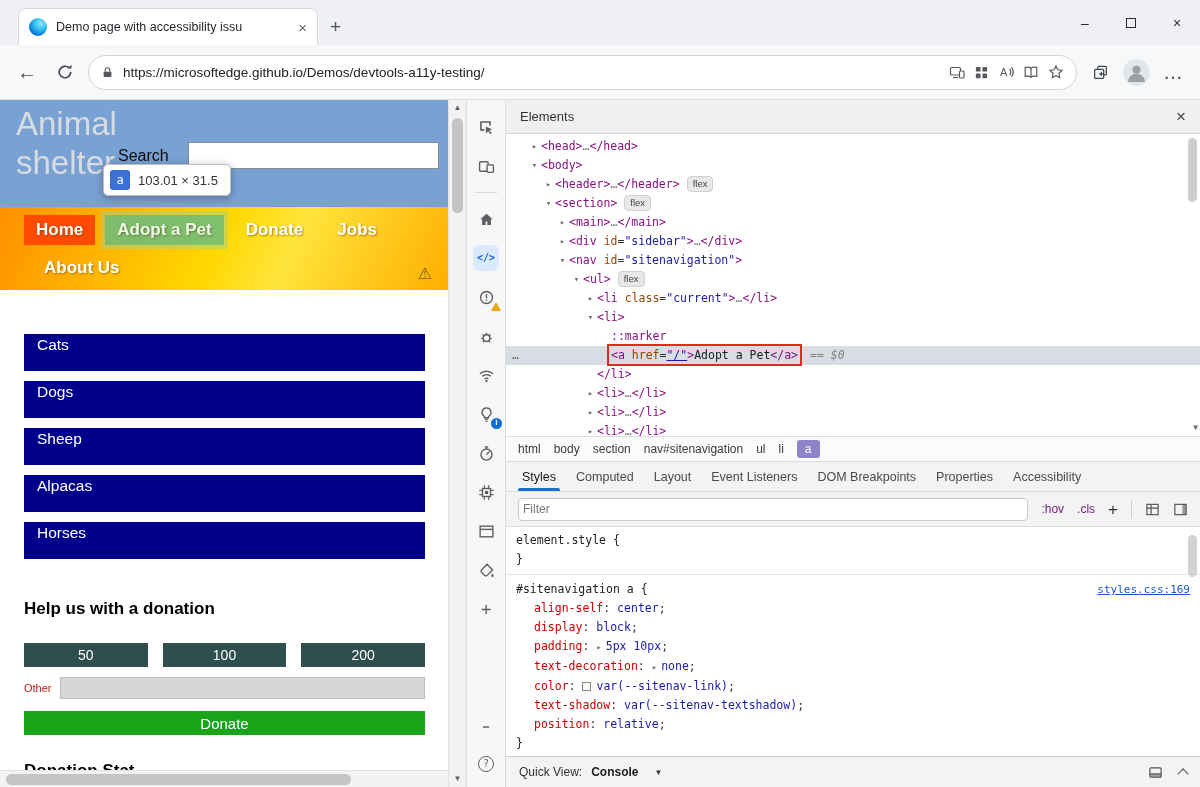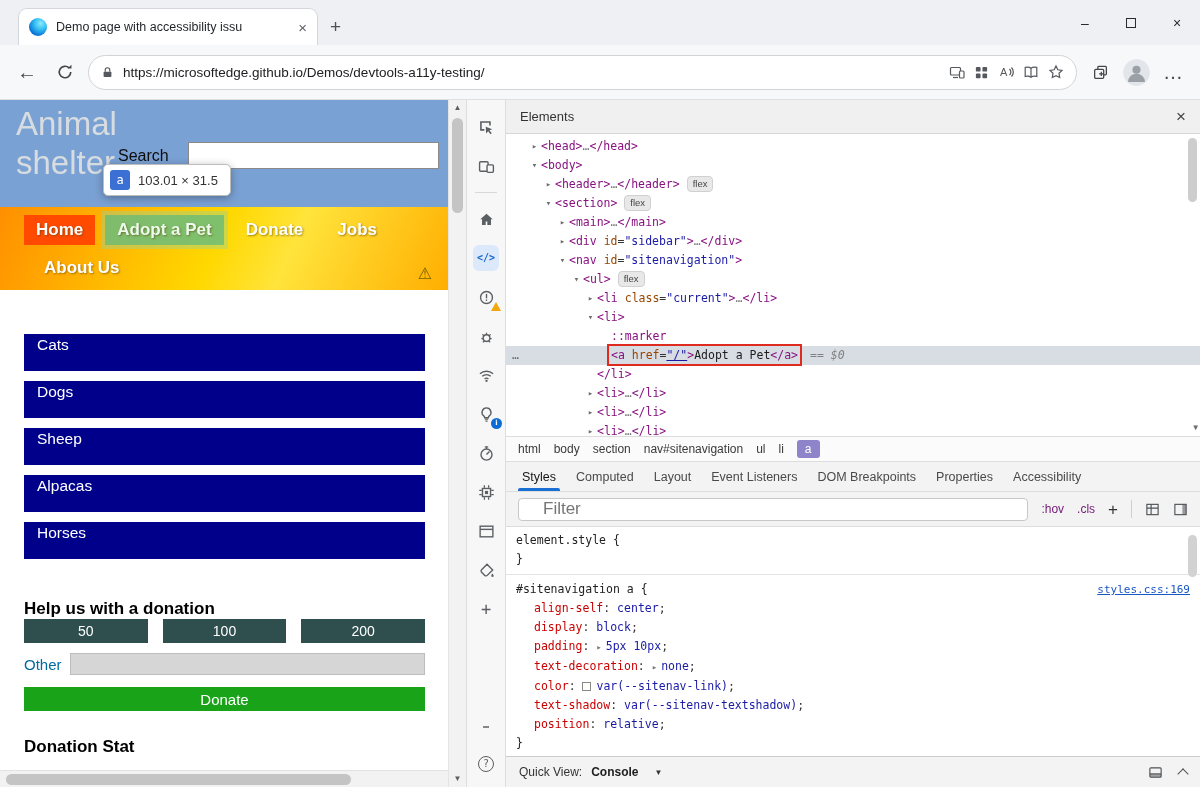--- a/index.html
+++ b/index.html
@@ -49,24 +49,24 @@
   .nav-row{display:flex;gap:10px;height:38px;align-items:center}
   .nav-row2{padding-left:8px}
   .nav-item{font-size:17px;font-weight:700;color:#fff;text-shadow:1px 1px 2px rgba(90,60,0,.55);padding:5px 12px;white-space:nowrap}
   .nav-item.current{background:#ff4a00}
   .nav-item.inspect-highlight{background:rgba(109,189,123,.88);color:#ecfbec;box-shadow:0 0 0 4px rgba(150,210,150,.45)}
   .nav-warning{position:absolute;right:16px;bottom:7px;font-size:16px;color:#7a5c00}
   .page-body{padding:44px 23px 0 24px}
   .cat-btn{display:block;width:100%;height:37px;background:#00008b;color:#fff;font-size:15.5px;text-align:left;
        padding:2px 0 0 13px;margin-bottom:10px}
   .donation-heading{font-size:17px;font-weight:700;color:#000;margin-top:40px}
-  .amounts{display:flex;gap:15px;}
+  .amounts{display:flex;gap:15px;margin-top:24px}
   .amount-btn{flex:1;background:#2f4f4f;color:#fff;font-size:14px;height:24px;text-align:center;padding-top:4px}
   .other-row{display:flex;align-items:center;margin-top:10px;gap:8px}
-  .other-label{font-size:15px;color:#0369a1}
+  .other-label{font-size:11px;color:#b91c1c}
   .other-input{flex:1;height:22px;background:#d6d6d6;border:1px solid #bdbdbd}
   .donate-btn{width:100%;background:#18a318;color:#fff;font-size:15px;height:24px;margin-top:12px;text-align:center;padding-top:4px}
   .partial-heading{font-size:17px;font-weight:700;color:#000;margin-top:26px}
   .page-hscroll{position:absolute;bottom:0;left:0;right:0;height:17px;background:#f2f2f2;border-top:1px solid #e2e2e2}
   .hthumb{position:absolute;left:6px;top:3px;width:345px;height:11px;background:#c4c4c4;border-radius:6px}
 
   
   .page-vscroll{width:18px;background:#f2f2f2;border-left:1px solid #e4e4e4;display:flex;flex-direction:column;
        align-items:center;flex:none;padding:3px 0}
   .scroll-arrow{font-size:8px;color:#5e5e5e;line-height:10px}
@@ -126,22 +126,22 @@
 
   .dt-tabs{height:30px;background:#f3f3f3;border-top:1px solid #ddd;display:flex;align-items:stretch;
        padding-left:6px;flex:none;overflow:hidden}
   .dt-tab{display:flex;align-items:center;padding:0 10px;font-size:12.5px;color:#4a4a4a;position:relative;white-space:nowrap}
   .dt-tab.active{color:#161616}
   .dt-tab.active::after{content:"";position:absolute;left:6px;right:6px;bottom:0;height:3px;background:#1a6fd4;
        border-radius:2px 2px 0 0}
 
   .style-toolbar{height:36px;background:#f3f3f3;border-top:1px solid #ddd;border-bottom:1px solid #ddd;display:flex;
        align-items:center;padding:0 12px;gap:13px;flex:none}
-  .filter-input{flex:1;height:23px;background:#fff;border:1px solid #c8c8c8;border-radius:4px;font-size:17px;
-       padding:0 24px;color:#0c4a6e;font-family:"Liberation Sans",sans-serif;min-width:0}
+  .filter-input{flex:1;height:23px;background:#fff;border:1px solid #c8c8c8;border-radius:4px;font-size:12px;
+       padding:0 4px;color:#0c4a6e;font-family:"Liberation Sans",sans-serif;min-width:0}
   .tb-label{font-size:12px;color:#701a75;white-space:nowrap}
   .tb-plus{font-size:17px;color:#333;line-height:1}
   .tb-sep{width:1px;height:18px;background:#cfcfcf}
   .tb-icon{display:flex;align-items:center;justify-content:center;color:#4e5256}
 
   .styles-pane{flex:1;background:#fff;font-family:"DejaVu Sans Mono",monospace;font-size:11.5px;color:#222;
        position:relative;overflow:hidden;padding-top:4px}
   .style-line{line-height:19px;padding-left:10px}
   .rule-sep{height:1px;background:#e4e4e4;margin:5px 0}
   .rule-head{display:flex;line-height:19px;padding:0 10px;align-items:baseline}

